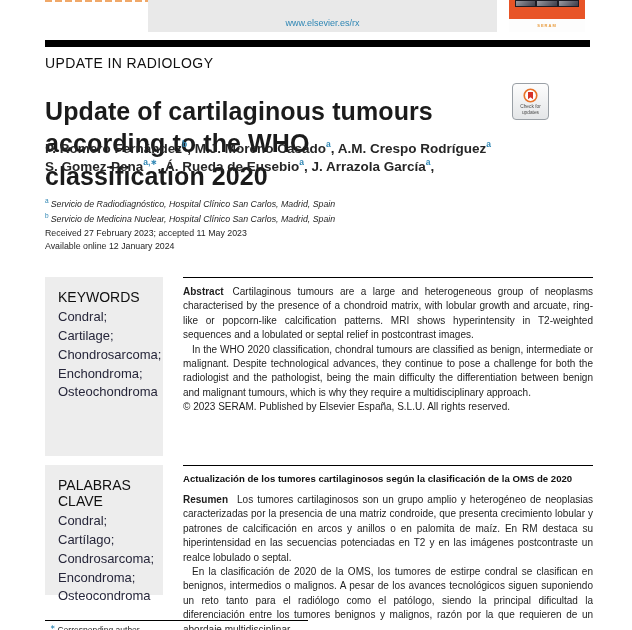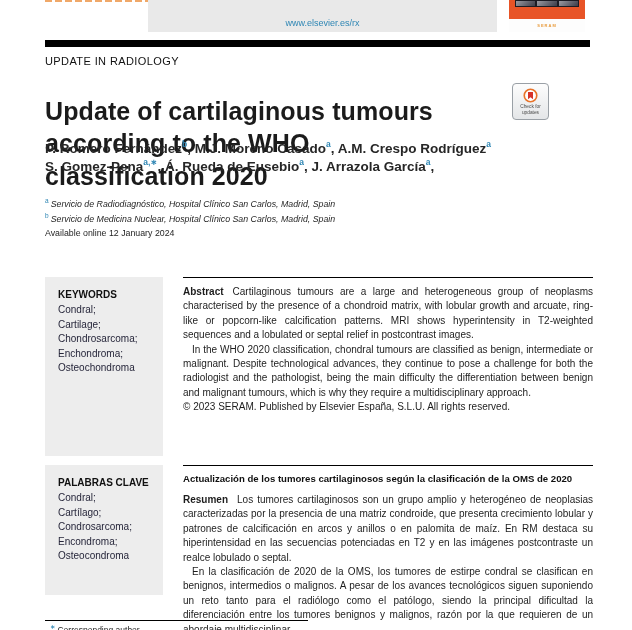--- a/index.html
+++ b/index.html
@@ -15,39 +15,39 @@
   .pub-url{color:#2e86b4;font-size:9px;text-decoration:none;}
   .cover{position:absolute;left:505px;top:0;width:84px;height:32px;background:#fff;}
   .cover-orange{position:absolute;left:4px;top:0;width:76px;height:19px;background:#e85427;}
   .cover-strip{position:absolute;left:10px;top:0;width:64px;height:7px;background:#1c1c24;display:flex;gap:2px;padding:1px;box-sizing:border-box;}
   .cover-strip span{flex:1;background:linear-gradient(135deg,#9a9aa2,#3c3c48);}
   .cover-white{position:absolute;left:4px;top:19px;width:76px;height:13px;background:#fdfdfd;
     display:flex;align-items:center;justify-content:center;}
   .cover-caption{color:#e89b3c;font-size:4px;font-weight:bold;letter-spacing:1px;}
   .black-bar{position:absolute;left:45px;top:40px;width:545px;height:7px;background:#000;}
   
-  .section-label{position:absolute;left:45px;top:55px;font-size:11px;color:#111;letter-spacing:0.4px;}
+  .section-label{position:absolute;left:45px;top:55px;font-size:14px;color:#111;letter-spacing:0.4px;}
   .title{position:absolute;left:45px;top:78px;width:470px;font-size:25px;font-weight:bold;
     color:#1b1b1b;line-height:1.3;letter-spacing:0.1px;}
   .check-badge{position:absolute;left:512px;top:83px;width:37px;height:37px;border:1px solid #9aa0a6;
     border-radius:4px;background:linear-gradient(#fdfdfd,#e4e6e8);display:flex;flex-direction:column;
     align-items:center;justify-content:center;gap:1px;box-sizing:border-box;cursor:pointer;}
   .check-badge .lbl{font-size:4.8px;line-height:1.15;color:#4a4a4a;text-align:center;width:26px;}
   
   .authors{position:absolute;left:45px;top:139px;font-size:13.5px;font-weight:bold;color:#262626;line-height:1.2;}
   .authors sup{color:#2e86b4;font-size:8.5px;}
   .affils{position:absolute;left:45px;top:196px;font-size:8.8px;font-style:italic;color:#1f1f1f;line-height:1.6;}
   .affils sup{color:#2e86b4;font-style:normal;font-size:6.5px;margin-right:2px;}
   .dates{position:absolute;left:45px;top:227px;font-size:8.8px;color:#1f1f1f;line-height:1.5;}
   
   .kw-box{position:absolute;left:45px;background:#ededed;width:118px;box-sizing:border-box;padding:12px 6px 0 13px;}
   .kw-box.en{top:277px;height:179px;}
   .kw-box.es{top:465px;height:130px;}
-  .kw-title{font-size:10px;font-weight:bold;color:#101010;margin-bottom:3px;}
-  .kw-item{font-size:10px;color:#26263a;line-height:1.45;}
+  .kw-title{font-size:14px;font-weight:normal;color:#101010;margin-bottom:3px;}
+  .kw-item{font-size:13px;color:#26263a;line-height:1.45;}
   .col{position:absolute;left:183px;width:410px;}
   .col.en{top:277px;}
   .col.es{top:465px;}
   .rule{border:none;border-top:1.3px solid #000;margin:0 0 7px 0;}
   .col p{font-size:10px;line-height:1.44;text-align:justify;margin:0;color:#1d1d1d;}
   .col p.ind{text-indent:9px;}
   .lead{font-weight:bold;margin-right:9px;}
   .es-title{font-size:9.6px;font-weight:bold;color:#101010;margin:6px 0 9px 0;}
   
   .foot-rule{position:absolute;left:45px;top:620px;width:263px;border-top:1.4px solid #000;}
@@ -92,20 +92,21 @@
     <div><span>P. Romero Fernández</span><sup>b</sup><span>, </span><span>M.J. Moreno Casado</span><sup>a</sup><span>, </span><span>A.M. Crespo Rodríguez</span><sup>a</sup><span></span></div>
     <div><span>S. Gomez-Pena</span><sup>a,∗</sup><span>, </span><span>Á. Rueda de Eusebio</span><sup>a</sup><span>, </span><span>J. Arrazola García</span><sup>a</sup><span>,</span></div>
   </div>
 
   <div class="affils">
     <div><sup>a</sup><span>Servicio de Radiodiagnóstico, Hospital Clínico San Carlos, Madrid, Spain</span></div>
     <div><sup>b</sup><span>Servicio de Medicina Nuclear, Hospital Clínico San Carlos, Madrid, Spain</span></div>
   </div>
 
   <div class="dates">
+    <div>Received 27 February 2023; accepted 11 May 2023</div>
     <div>Available online 12 January 2024</div>
   </div>
 
   <aside class="kw-box en">
     <div class="kw-title">KEYWORDS</div>
     <div class="kw-item">Condral;</div>
     <div class="kw-item">Cartilage;</div>
     <div class="kw-item">Chondrosarcoma;</div>
     <div class="kw-item">Enchondroma;</div>
     <div class="kw-item">Osteochondroma</div>

